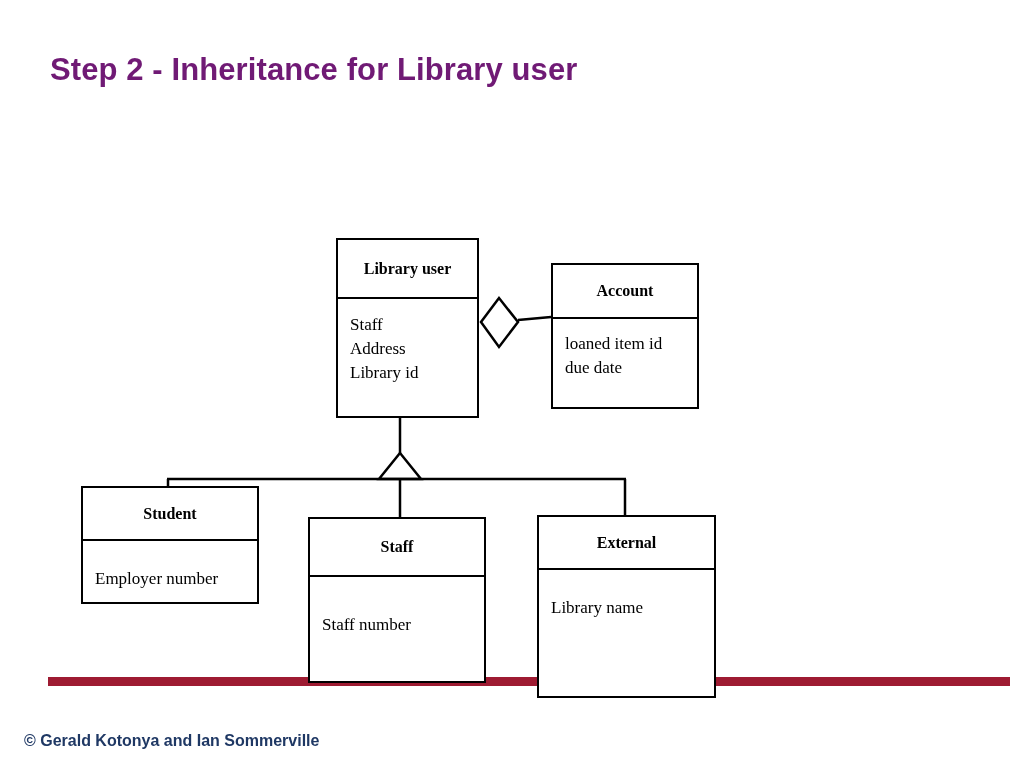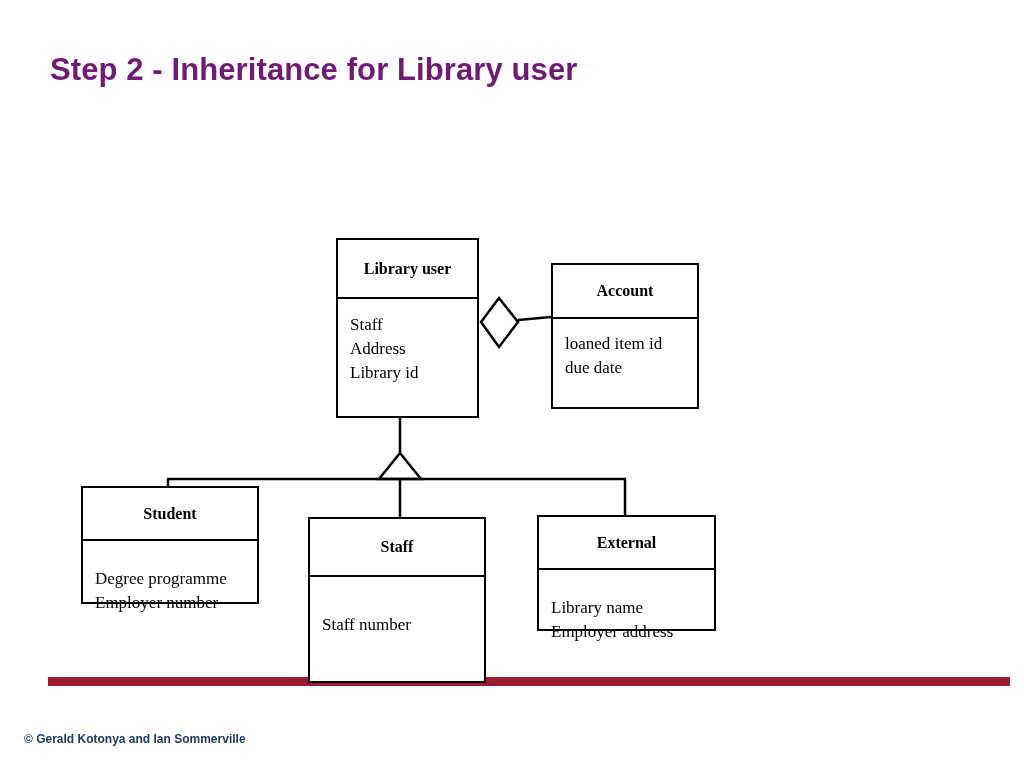--- a/index.html
+++ b/index.html
@@ -94,40 +94,40 @@
   #class-account .uml-attrs { height: 90px; padding-top: 13px; }
 
   #class-student { left: 81px; top: 486px; width: 178px; height: 118px; }
   #class-student .uml-class-name { height: 51px; }
   #class-student .uml-attrs { height: 103px; padding-top: 26px; }
 
   #class-staff { left: 308px; top: 517px; width: 178px; height: 166px; }
   #class-staff .uml-class-name { height: 56px; }
   #class-staff .uml-attrs { height: 106px; padding-top: 36px; }
 
-  #class-external { left: 537px; top: 515px; width: 179px; height: 116px; }
+  #class-external { left: 537px; top: 515px; width: 179px; height: 183px; }
   #class-external .uml-class-name { height: 51px; }
   #class-external .uml-attrs { height: 103px; padding-top: 26px; }
 
   
   #bottom-rule {
     position: absolute;
     left: 48px;
     top: 677px;
     width: 962px;
     height: 9px;
     background: #9E1B32;
     z-index: 1;
   }
   #footer-credit {
     position: absolute;
     left: 24px;
     top: 732px;
     font-family: "Liberation Sans", sans-serif;
-    font-size: 12px;
+    font-size: 16px;
     font-weight: bold;
     color: #1F3864;
     white-space: nowrap;
   }
 </style>
 </head>
 <body>
 
 <div id="slide">
 
@@ -173,39 +173,37 @@
       <div class="uml-attrs">
         <div class="uml-attr-line">loaned item id</div>
         <div class="uml-attr-line">due date</div>
       </div>
     </div>
 
     <div class="uml-class" id="class-student">
       <div class="uml-class-name">Student</div>
       <div class="uml-divider"></div>
       <div class="uml-attrs">
-        <div class="uml-attr-line">Degree programme</div>
         <div class="uml-attr-line">Employer number</div>
       </div>
     </div>
 
     <div class="uml-class" id="class-staff">
       <div class="uml-class-name">Staff</div>
       <div class="uml-divider"></div>
       <div class="uml-attrs">
         <div class="uml-attr-line">Staff number</div>
       </div>
     </div>
 
     <div class="uml-class" id="class-external">
       <div class="uml-class-name">External</div>
       <div class="uml-divider"></div>
       <div class="uml-attrs">
         <div class="uml-attr-line">Library name</div>
-        <div class="uml-attr-line">Employer address</div>
       </div>
     </div>
   </div>
 
   <div id="bottom-rule"></div>
 
   <div id="footer-credit">© Gerald Kotonya and Ian Sommerville</div>
 
 </div>
 

